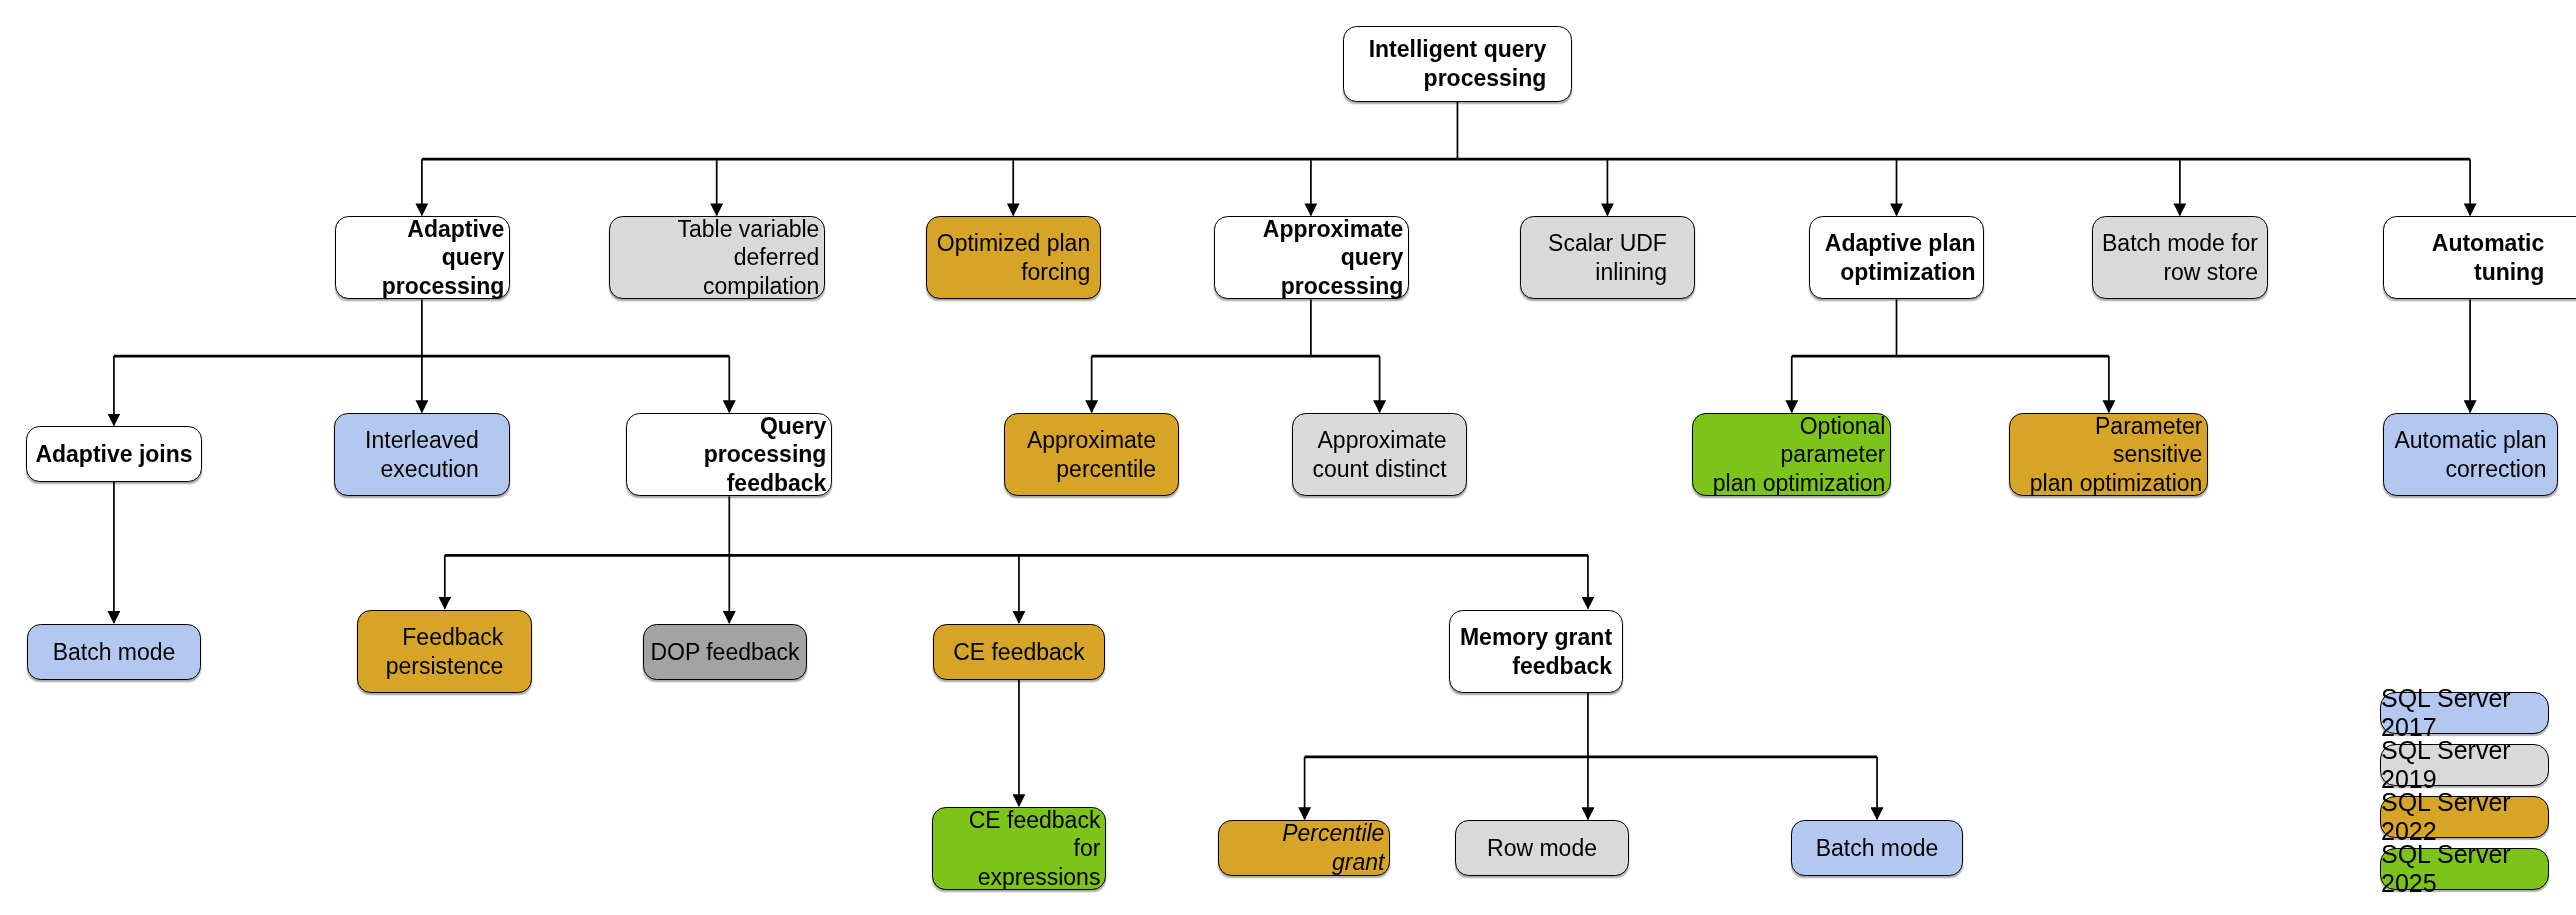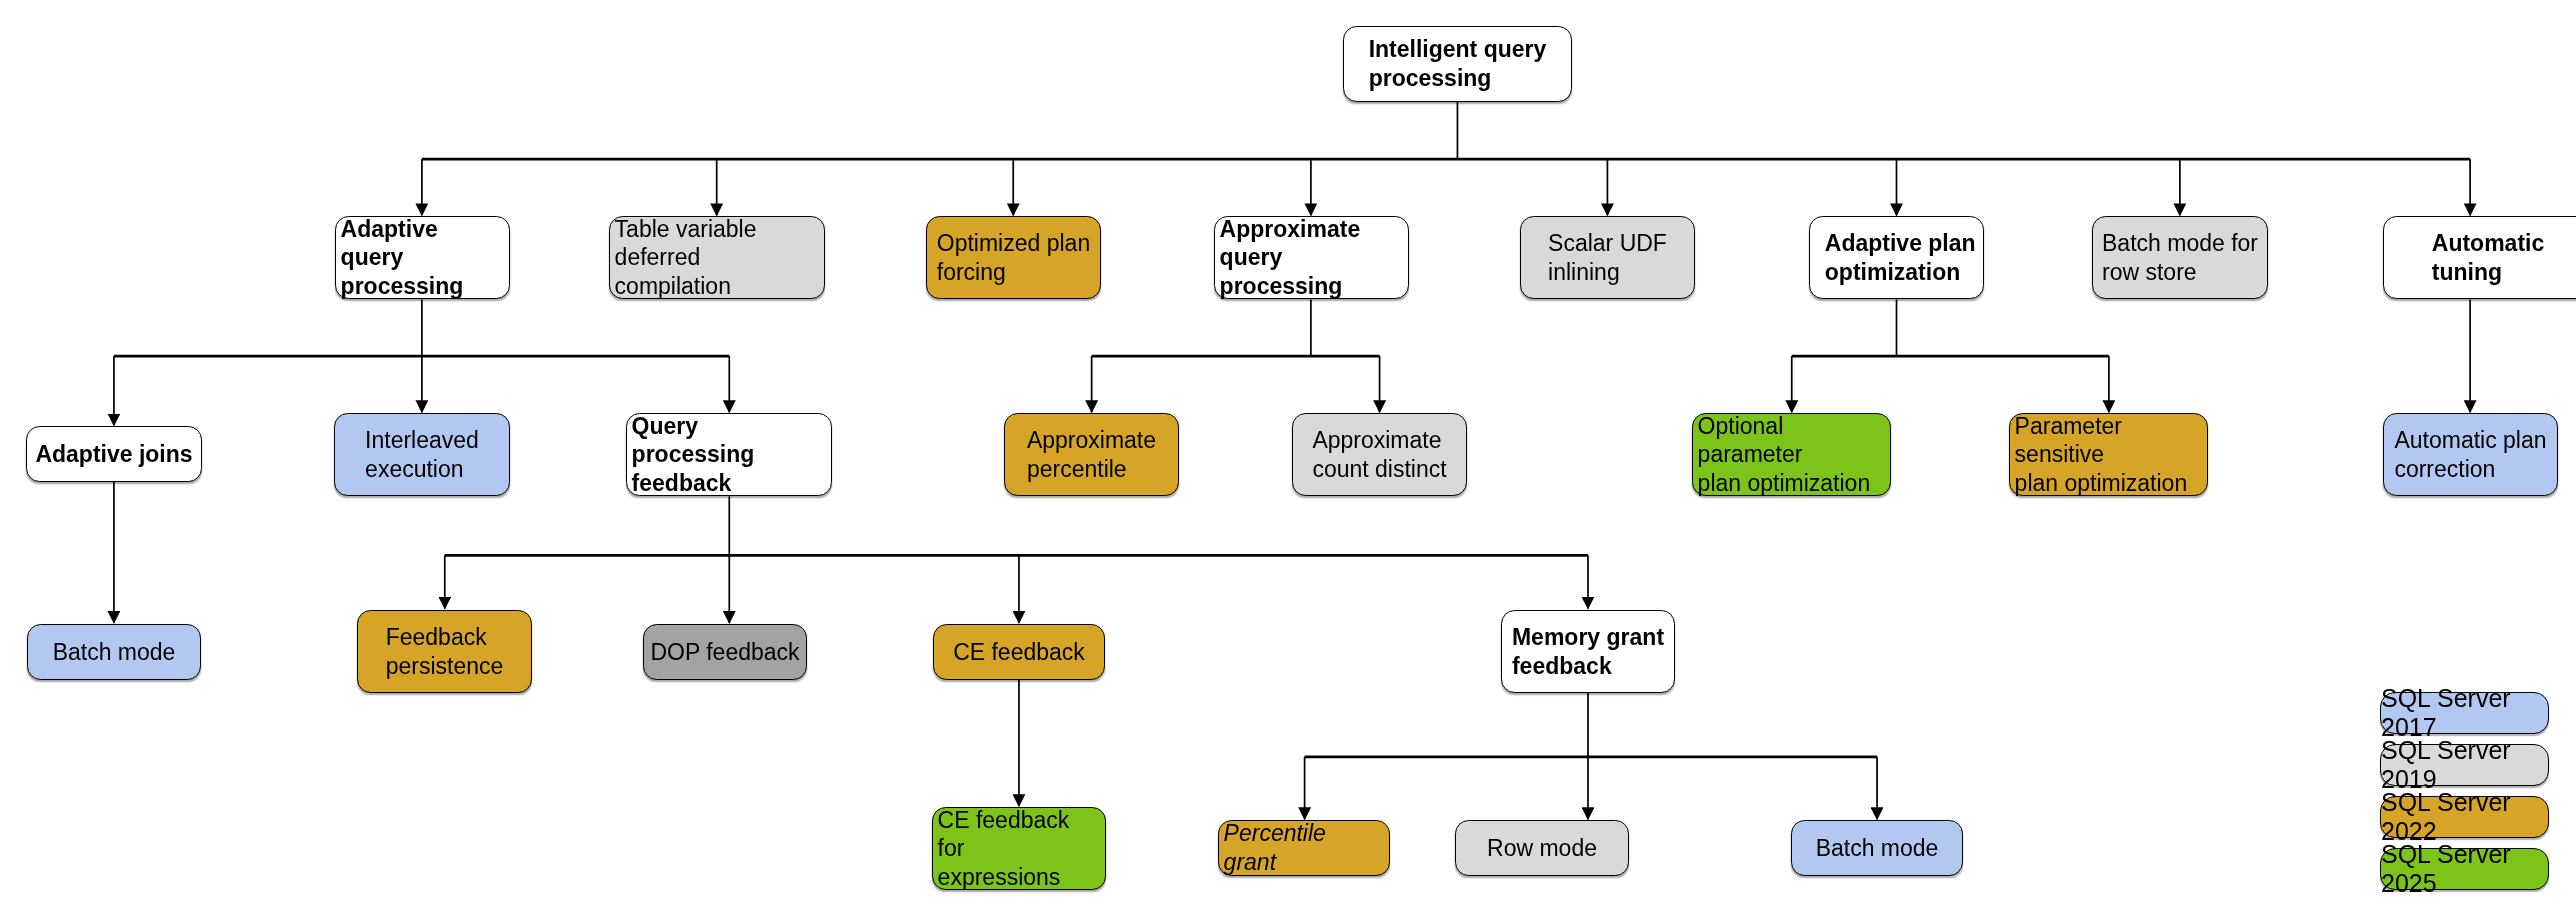--- a/index.html
+++ b/index.html
@@ -4,21 +4,21 @@
 <style>
   html,body{margin:0;padding:0;background:#ffffff;}
   body{width:2576px;height:916px;overflow:hidden;
        font-family:"Liberation Sans","DejaVu Sans",sans-serif;}
   #canvas{position:relative;width:2576px;height:916px;background:#ffffff;}
   #connector-layer{position:absolute;left:0;top:0;width:2576px;height:916px;}
   .node{
     position:absolute;box-sizing:border-box;
     border:1.7px solid #000;border-radius:13.7px;
     display:flex;align-items:center;justify-content:center;
-    text-align:left;white-space:pre-line;
+    text-align:right;white-space:pre-line;
     font-size:23px;line-height:1.24;color:#000;
     padding:2.3px 4.6px;
     box-shadow:0 2.3px 1.7px -0.6px rgba(0,0,0,0.35);
     background:#fff;
   }
   .node.bold{font-weight:700;}
   .legend{position:absolute;left:2380px;top:692px;width:169px;}
   .legend-item{
     position:absolute;left:0;width:169px;height:42px;box-sizing:border-box;
     border:1.7px solid #000;border-radius:15px;
@@ -110,21 +110,21 @@
 plan optimization</div>
       <div class="node" style="left: 2009px; top: 413px; width: 199px; height: 83px; background: rgb(214, 164, 38);">Parameter sensitive
 plan optimization</div>
       <div class="node" style="left: 2383px; top: 413px; width: 175px; height: 83px; background: rgb(179, 200, 240);">Automatic plan
 correction</div>
       <div class="node" style="left: 27px; top: 624px; width: 174px; height: 56px; background: rgb(179, 200, 240);">Batch mode</div>
       <div class="node" style="left: 357px; top: 610px; width: 175px; height: 83px; background: rgb(214, 164, 38);">Feedback
 persistence</div>
       <div class="node" style="left: 643px; top: 624px; width: 164px; height: 56px; background: #a3a3a3;">DOP feedback</div>
       <div class="node" style="left: 933px; top: 624px; width: 172px; height: 56px; background: rgb(214, 164, 38);">CE feedback</div>
-      <div class="node bold" style="left: 1501px; top: 610px; width: 174px; height: 83px; background: rgb(255, 255, 255);">Memory grant
+      <div class="node bold" style="left: 1449px; top: 610px; width: 174px; height: 83px; background: rgb(255, 255, 255);">Memory grant
 feedback</div>
       <div class="node" style="left: 932px; top: 807px; width: 174px; height: 83px; background: rgb(124, 195, 26);">CE feedback for
 expressions</div>
       <div class="node" style="left: 1218px; top: 820px; width: 172px; height: 56px; background: rgb(214, 164, 38); font-style: italic;">Percentile grant</div>
       <div class="node" style="left: 1455px; top: 820px; width: 174px; height: 56px; background: rgb(217, 217, 217);">Row mode</div>
       <div class="node" style="left: 1791px; top: 820px; width: 172px; height: 56px; background: rgb(179, 200, 240);">Batch mode</div>
     </div>
 
   <div class="legend">
     <div class="legend-item" style="top: 0px; background: rgb(179, 200, 240);">SQL Server 2017</div>

